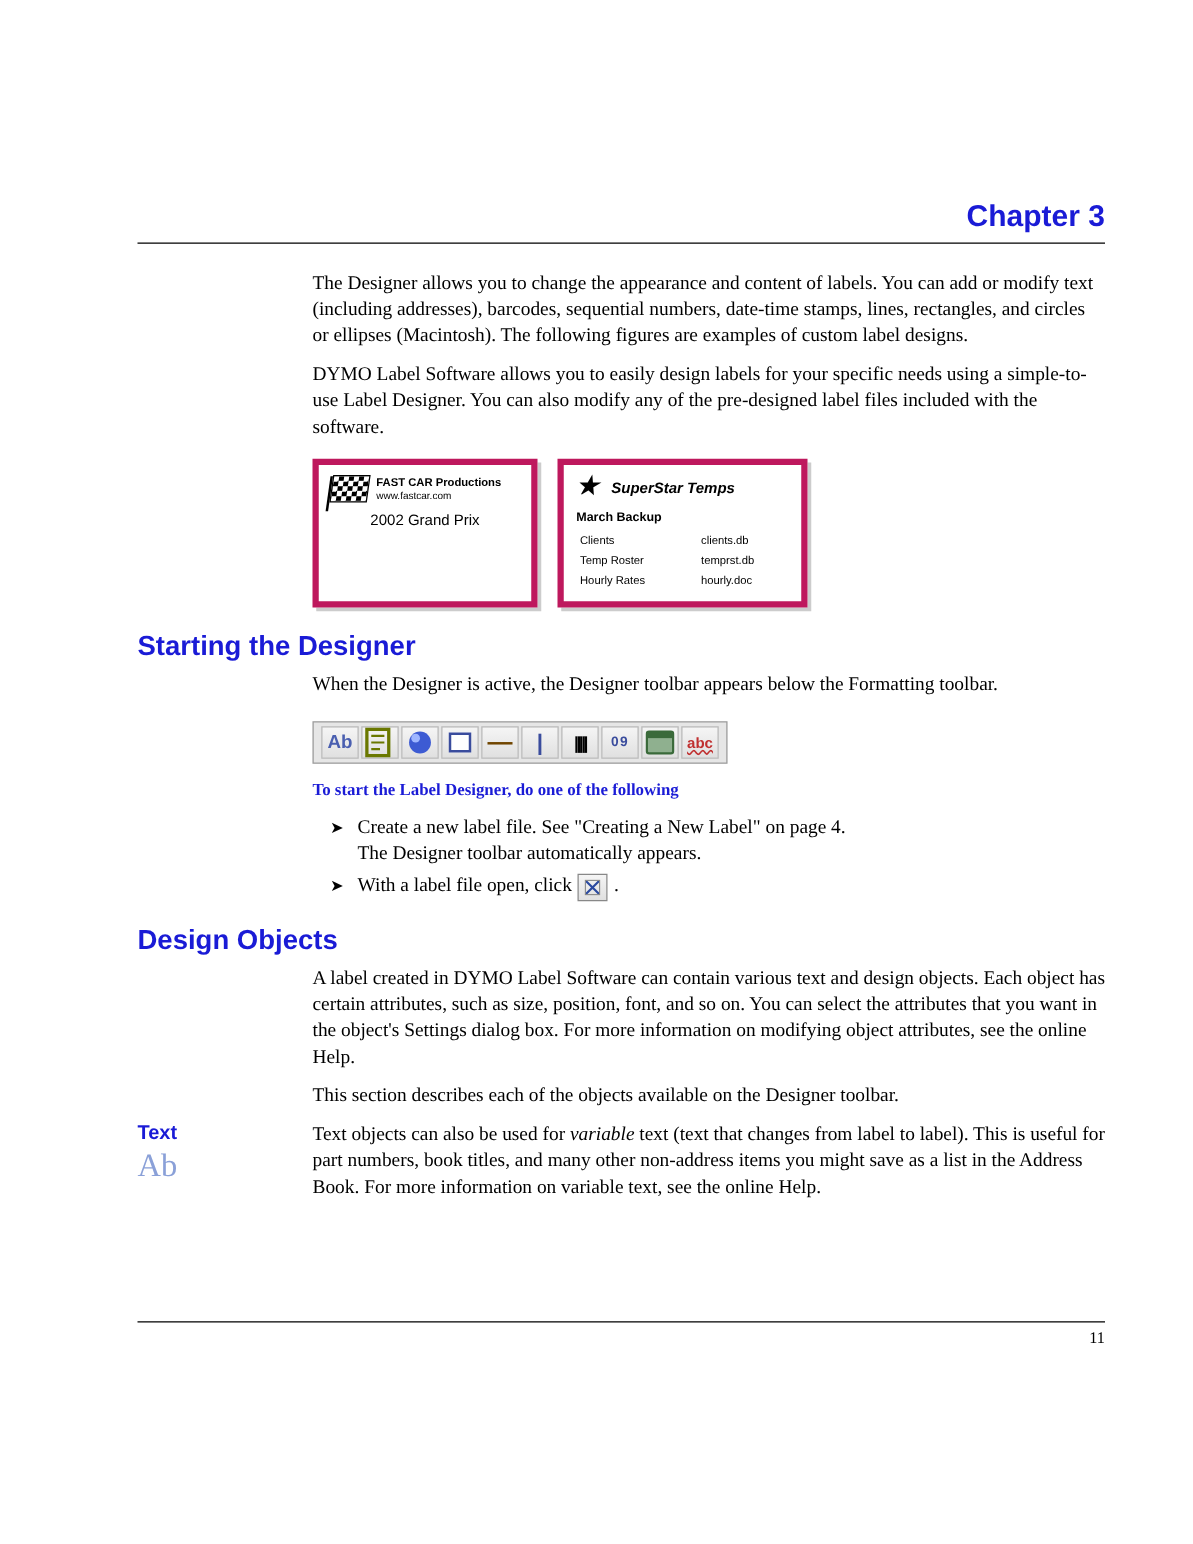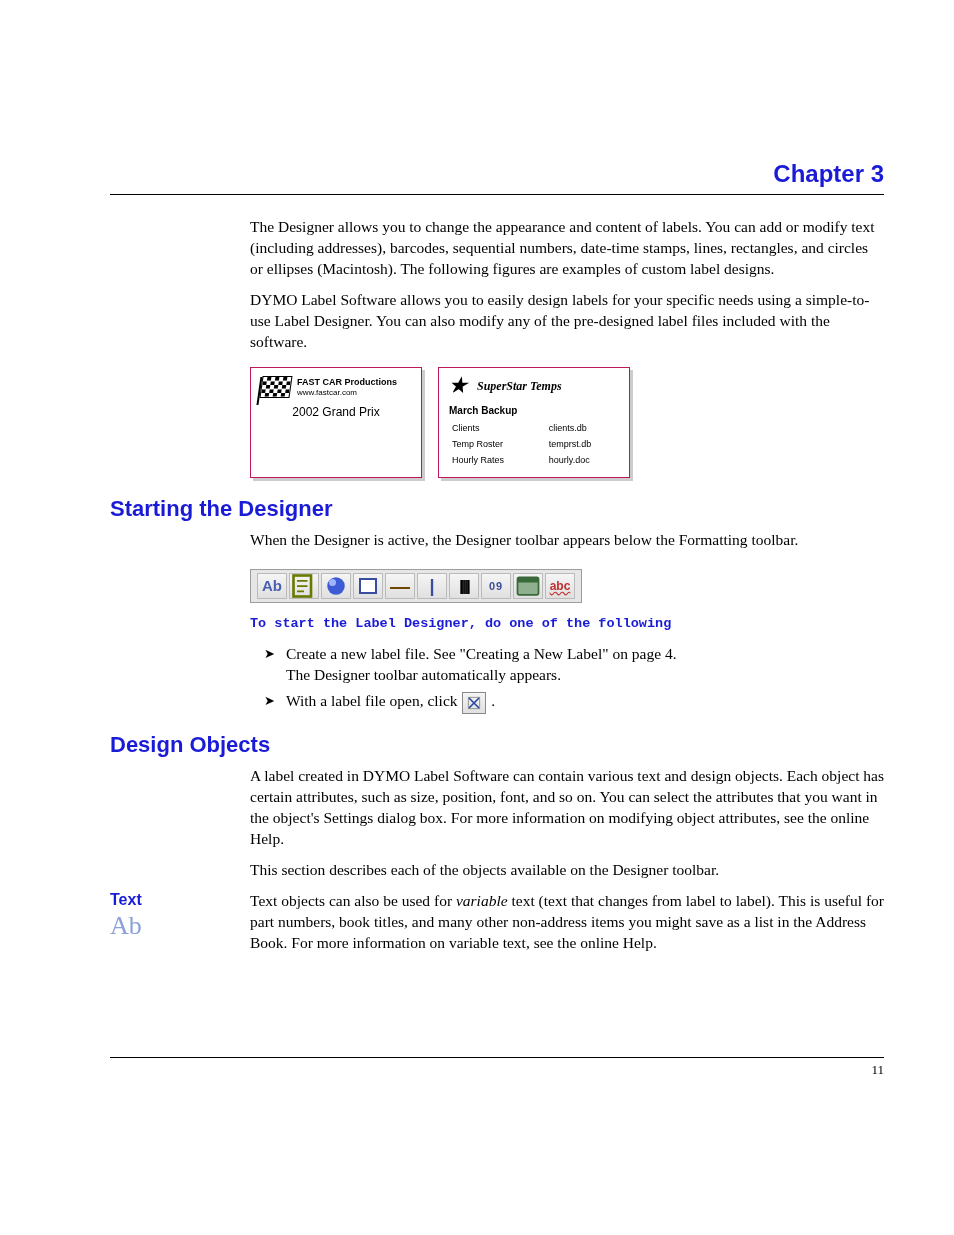--- a/index.html
+++ b/index.html
@@ -52,21 +52,21 @@
   .body-col p { margin: 0 0 10px 0; }
 
   .figures-row {
     margin: 14px 0 18px 0;
     display: flex;
     gap: 16px;
   }
 
   .label-card {
     background: #fff;
-    border: 1px solid #be185d;
+    border: 5px solid #be185d;
     box-shadow: 3px 3px 0 #ccc;
     padding: 8px 10px;
     font-family: Arial, Helvetica, sans-serif;
     font-size: 11px;
     color: #000;
   }
 
   .label-card.fc { width: 150px; }
   .label-card.ss { width: 170px; }
 
@@ -82,21 +82,21 @@
   }
   .flag::after {
     content: ""; position: absolute; left: -3px; top: 0; width: 2px; height: 28px;
     background: #000;
   }
 
   .fc-title { font-weight: 700; font-size: 9px; }
   .fc-url { font-size: 8px; }
   .fc-sub { margin-top: 6px; text-align: center; font-size: 12px; }
 
-  .ss-top { display: flex; align-items: center; gap: 6px; font-weight: 700; font-style: italic; font-size: 12px; font-family: Liberation Serif, serif; }
+  .ss-top { display: flex; align-items: center; gap: 6px; font-weight: 700; font-style: italic; font-size: 12px; }
   .star {
     width: 22px; height: 22px; position: relative; flex: 0 0 auto;
   }
   .star::before {
     content: "★"; position: absolute; left: 0; top: -4px; font-size: 20px; color:#000;
   }
   .ss-section { font-weight: 700; margin: 6px 0 2px 0; font-size: 10px; }
   .ss-table { font-size: 9px; width: 100%; }
   .ss-table td:first-child { padding-right: 8px; }
 
@@ -131,21 +131,21 @@
   .tool.pipe { color:#3a4c9d; font-size:18px; }
   .tool.rect { position:relative; }
   .tool.rect::before { content:""; width:14px; height:12px; border:2px solid #3a4c9d; background:#fff; }
   .tool.bars { letter-spacing:-2px; color:#000; font-size:14px; }
   .tool.num { font-size:11px; color:#3a4c9d; letter-spacing:1px; }
   .tool.sheet { font-size:13px; color:#5a6; }
   .tool.abc { color:#c03030; font-size:12px; text-decoration: underline wavy #c03030; }
 
   .instr-head {
     color: #1a1bd6;
-    font-family: Liberation Mono, monospace;
+    font-family: Liberation Serif, serif;
     font-weight: 700;
     font-size: 13.5px;
     margin: 6px 0 8px 0;
   }
 
   ul.arrows {
     list-style: none;
     padding: 0;
     margin: 0 0 8px 14px;
   }

